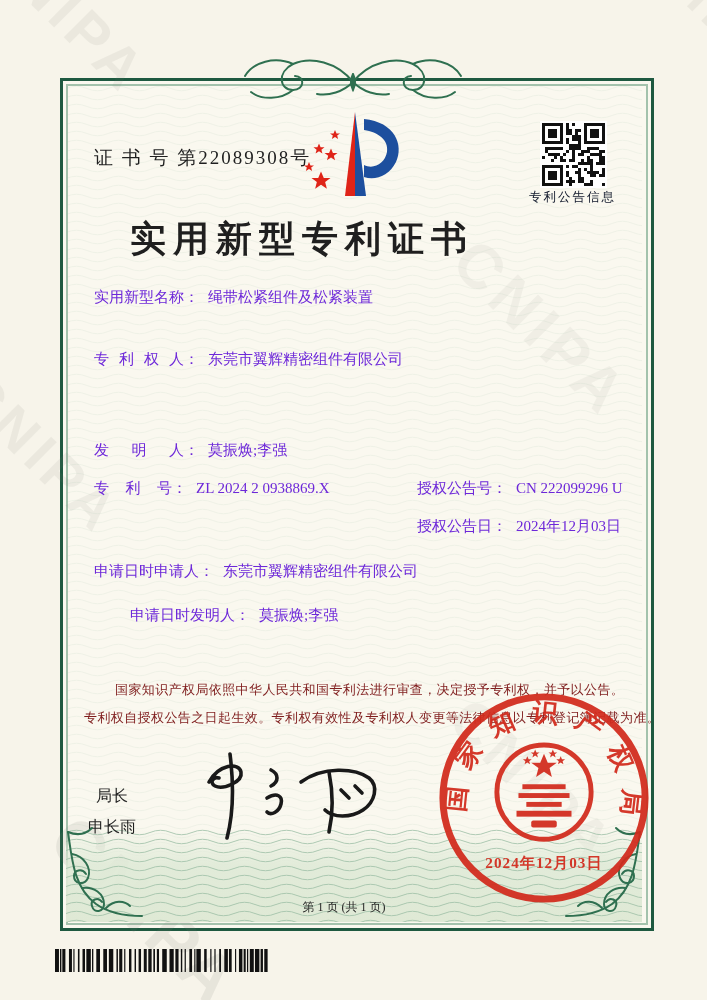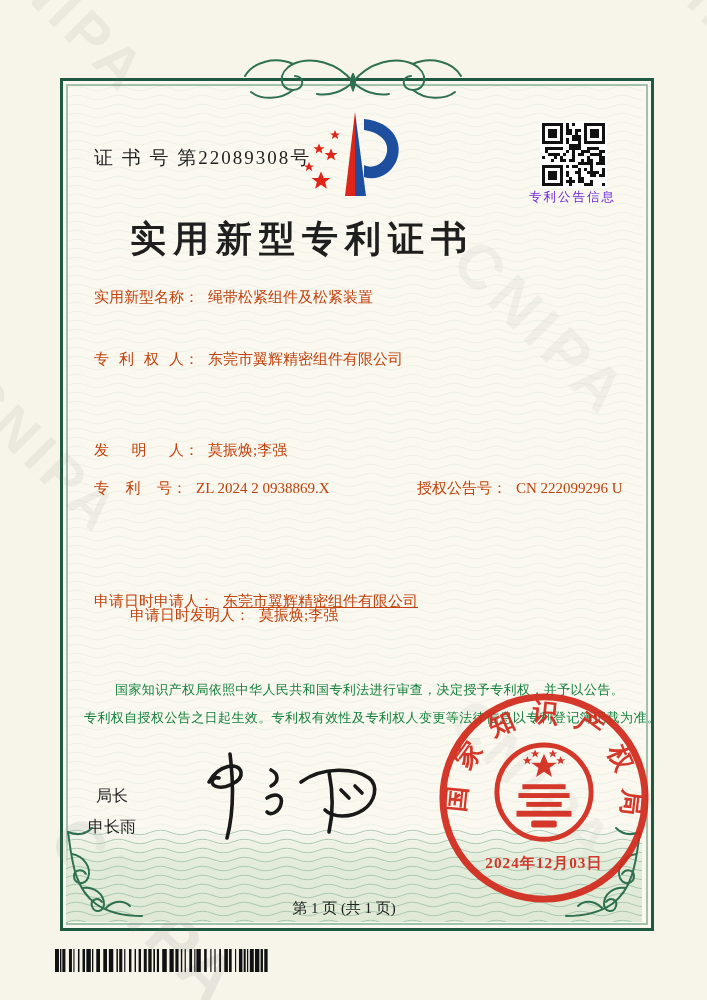--- a/index.html
+++ b/index.html
@@ -17,41 +17,41 @@
   .orn{position:absolute;z-index:3;pointer-events:none;}
   #waves-all{position:absolute;left:66px;top:84px;width:576px;height:835px;z-index:1;opacity:.12;}
   #band{position:absolute;left:66px;top:828px;width:576px;height:94px;z-index:1;
         background:linear-gradient(180deg,rgba(227,237,221,0) 0%,rgba(223,234,215,.9) 40%,#dfe9d5 100%);}
   #band svg{position:absolute;inset:0;width:100%;height:100%;opacity:.8;}
   
   #cert-no{position:absolute;left:94px;top:137px;font-size:19px;letter-spacing:2px;z-index:2;margin-top:8px;}
   #logo{position:absolute;left:297px;top:109px;width:110px;height:90px;z-index:2;}
   #qr{position:absolute;left:540px;top:121px;width:63px;height:63px;z-index:2;background:#fff;padding:2px;}
   #qr-label{position:absolute;left:505px;top:189px;width:135px;text-align:center;font-size:12.5px;
-            letter-spacing:2px;color:#6d28d9;z-index:2;}
+            letter-spacing:2px;color:#0f172a;z-index:2;}
   #title{position:absolute;left:0;top:215px;width:604px;text-align:center;font-size:36px;
          font-weight:bold;letter-spacing:7px;z-index:2;}
   
-  .row{position:absolute;left:94px;font-size:15px;white-space:nowrap;z-index:2;color:#c2410c;}
+  .row{position:absolute;left:94px;font-size:15px;white-space:nowrap;z-index:2;color:#6d28d9;}
   .lbl{display:inline-block;width:90px;text-align:justify;text-align-last:justify;}
   .lbl5{width:78px;}
   .lbl7{width:105px;text-align:left;text-align-last:left;}
   .val{margin-left:9px;}
   .rcol{left:385px;margin-left:32px;}
   .rlbl{display:inline-block;}
   
-  .stmt{position:absolute;font-size:13px;letter-spacing:.4px;z-index:2;color:#15803d;white-space:nowrap;}
+  .stmt{position:absolute;font-size:13px;letter-spacing:.4px;z-index:2;color:#7f1d1d;white-space:nowrap;}
   
   #sig-title{position:absolute;left:96px;top:786px;font-size:16px;font-family:Liberation Sans, sans-serif;z-index:2;}
   #sig-name{position:absolute;left:88px;top:817px;font-size:16px;font-family:Liberation Sans, sans-serif;z-index:2;}
   #signature{position:absolute;left:183px;top:748px;width:205px;height:100px;z-index:2;}
   
   #seal{position:absolute;left:436px;top:690px;width:216px;height:216px;z-index:4;opacity:.93;}
   
-  #page-no{position:absolute;left:0;top:899px;width:688px;text-align:center;font-size:15px;z-index:2;}
+  #page-no{position:absolute;left:0;top:899px;width:688px;text-align:center;font-size:12px;z-index:2;}
   #barcode{position:absolute;left:55px;top:949px;width:216px;height:23px;z-index:2;}
 </style>
 </head>
 <body>
 
 <div id="page">
 
   <div class="wm" style="left:-38px;top:-24px;font-size:58px;">CNIPA</div>
   <div class="wm" style="left:608px;top:-34px;font-size:52px;">CNIPA</div>
   <div class="wm" style="left:432px;top:292px;font-size:62px;opacity:.07;">CNIPA</div>
@@ -271,21 +271,24 @@
   </div>
   <div class="row" style="top:441px;">
     <span class="lbl">发明人</span><span>：</span><span class="val">莫振焕;李强</span>
   </div>
   <div class="row" style="top:479px;">
     <span class="lbl lbl5">专利号</span><span>：</span><span class="val">ZL 2024 2 0938869.X</span>
   </div>
   <div class="row rcol" style="top:479px;">
     <span class="rlbl">授权公告号</span><span>：</span><span class="val">CN 222099296 U</span>
   </div>
-  <div class="row" style="top:592px;text-decoration:underline;">
+  <div class="row rcol" style="top:517px;">
+    <span class="rlbl">授权公告日</span><span>：</span><span class="val">2024年12月03日</span>
+  </div>
+  <div class="row" style="top:562px;">
     <span class="lbl lbl7">申请日时申请人</span><span>：</span><span class="val">东莞市翼辉精密组件有限公司</span>
   </div>
   <div class="row" style="top:606px;margin-left:36px;">
     <span class="lbl lbl7">申请日时发明人</span><span>：</span><span class="val">莫振焕;李强</span>
   </div>
 
   <div class="stmt" style="left:115px;top:681px;">国家知识产权局依照中华人民共和国专利法进行审查，决定授予专利权，并予以公告。</div>
   <div class="stmt" style="left:84px;top:709px;">专利权自授权公告之日起生效。专利权有效性及专利权人变更等法律信息以专利登记簿记载为准。</div>
 
   <div id="sig-title">局长</div>

